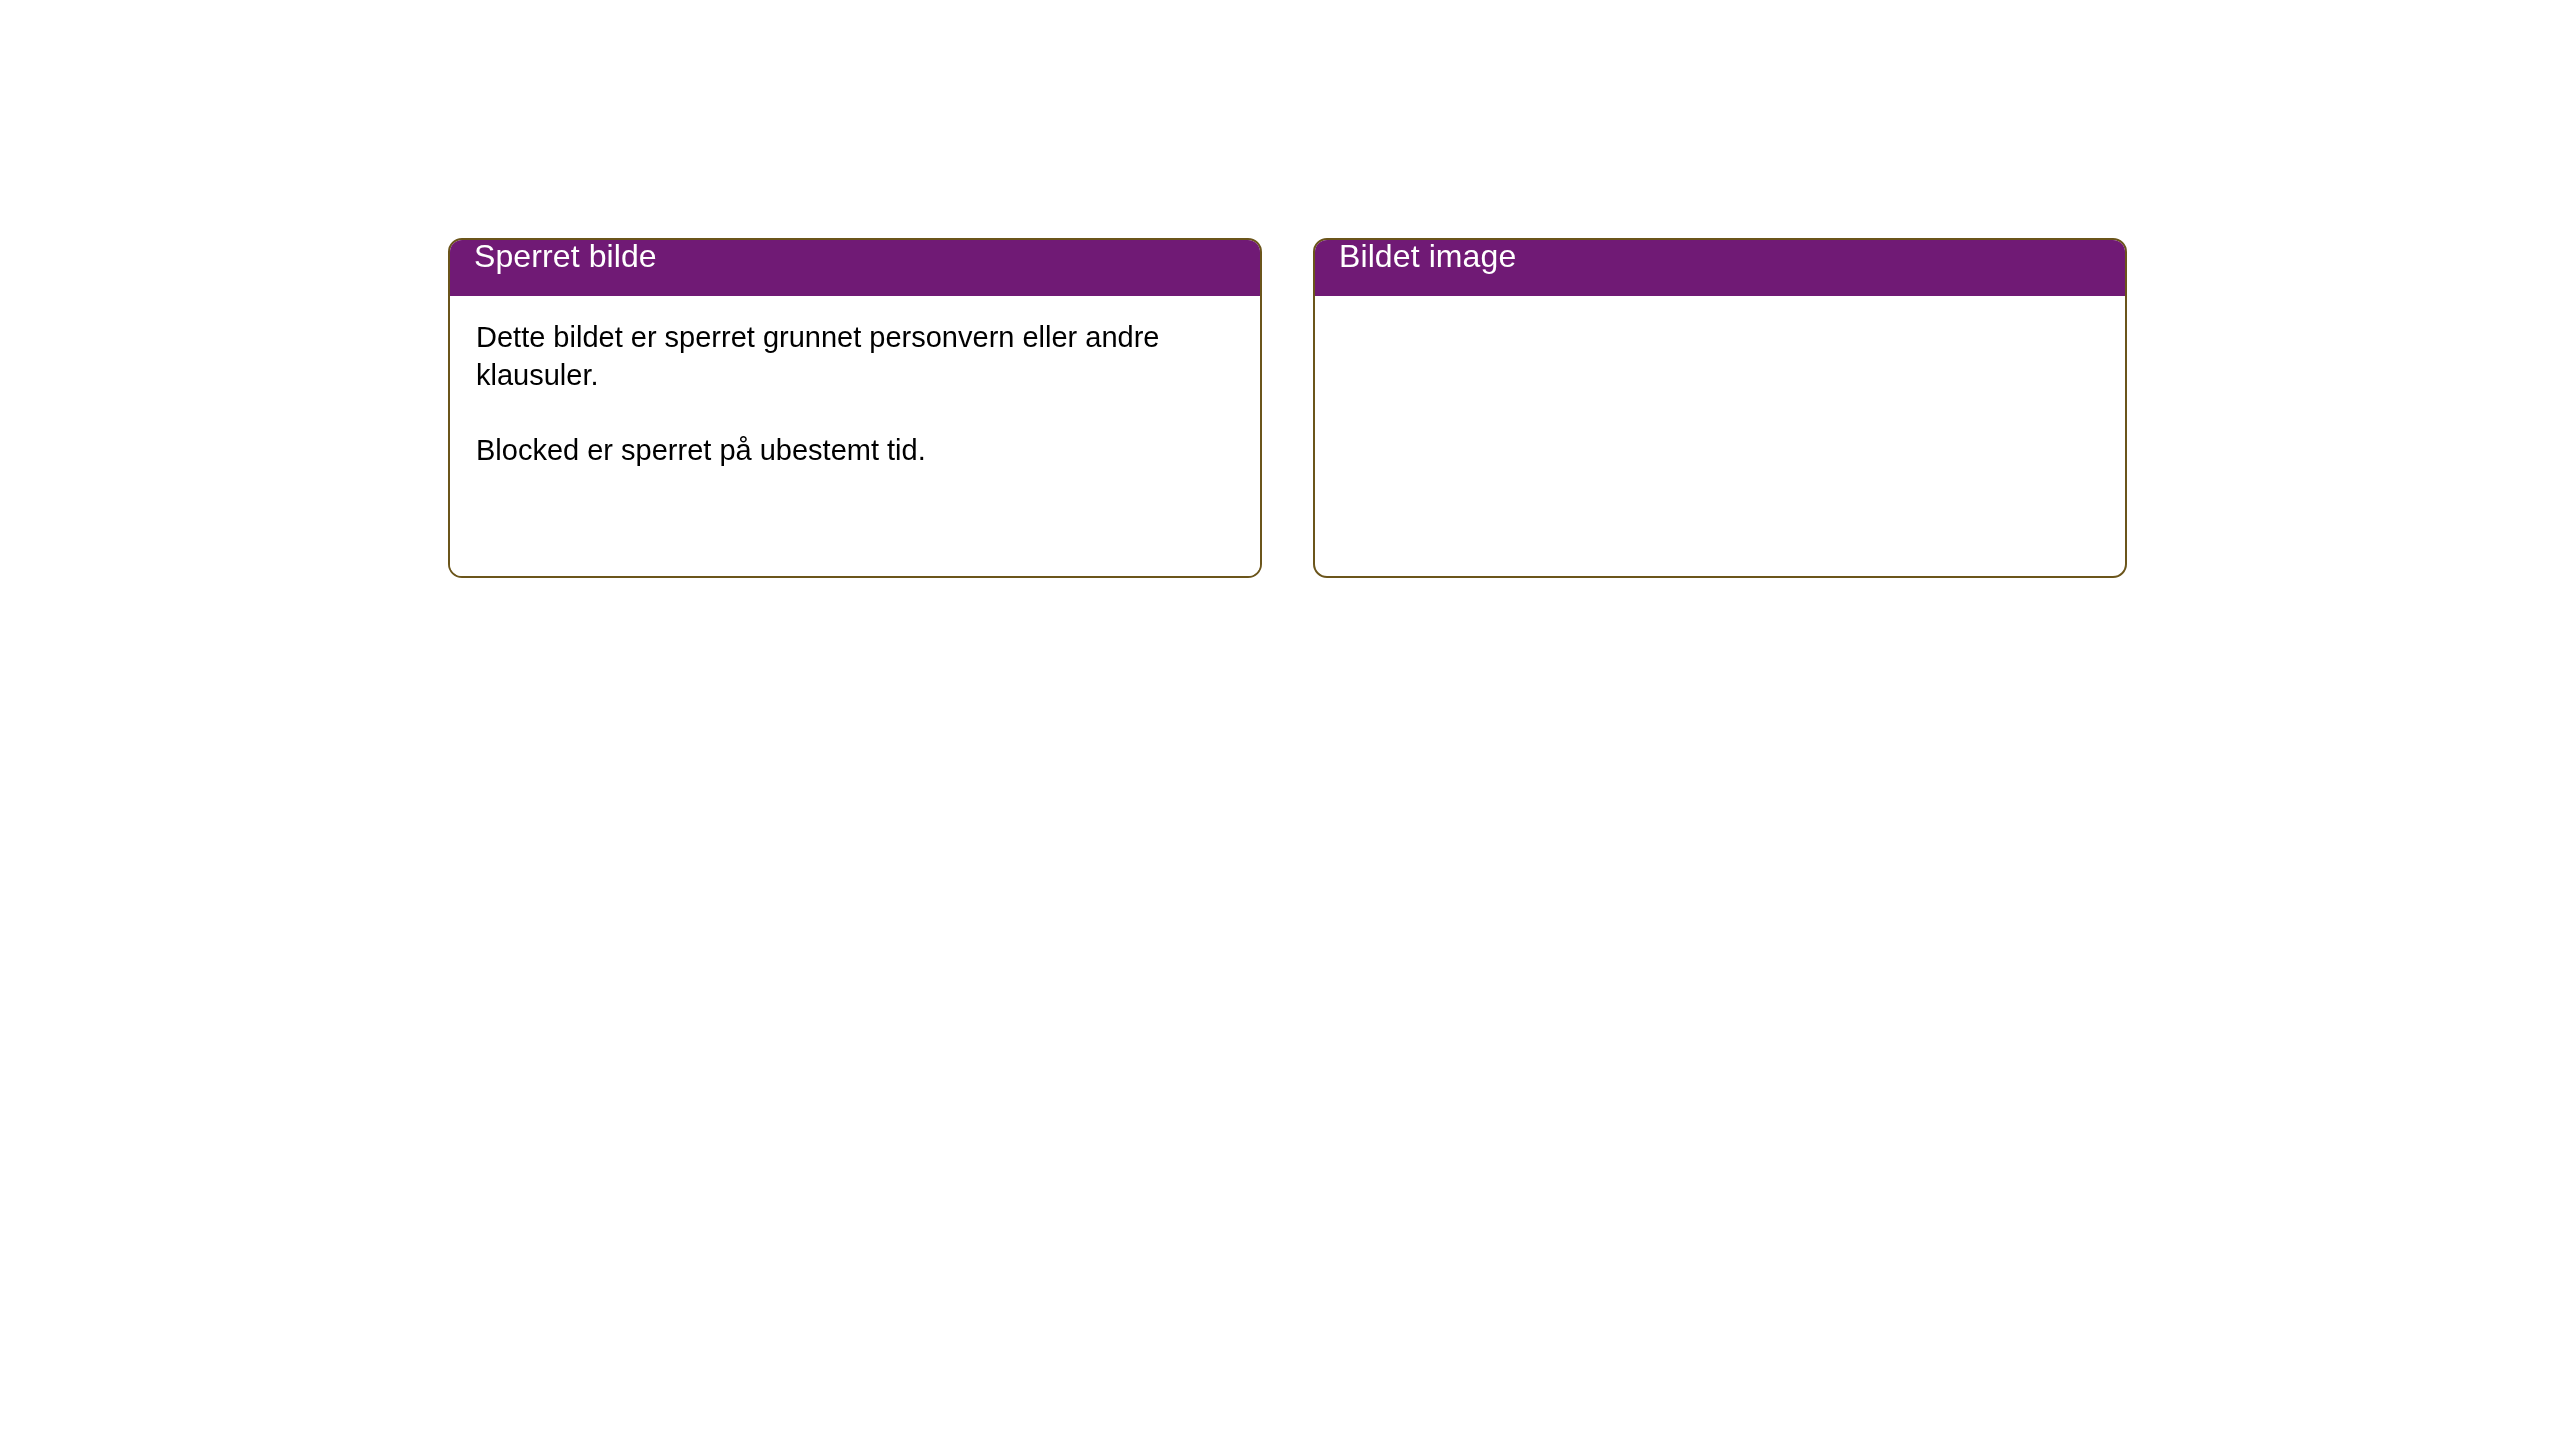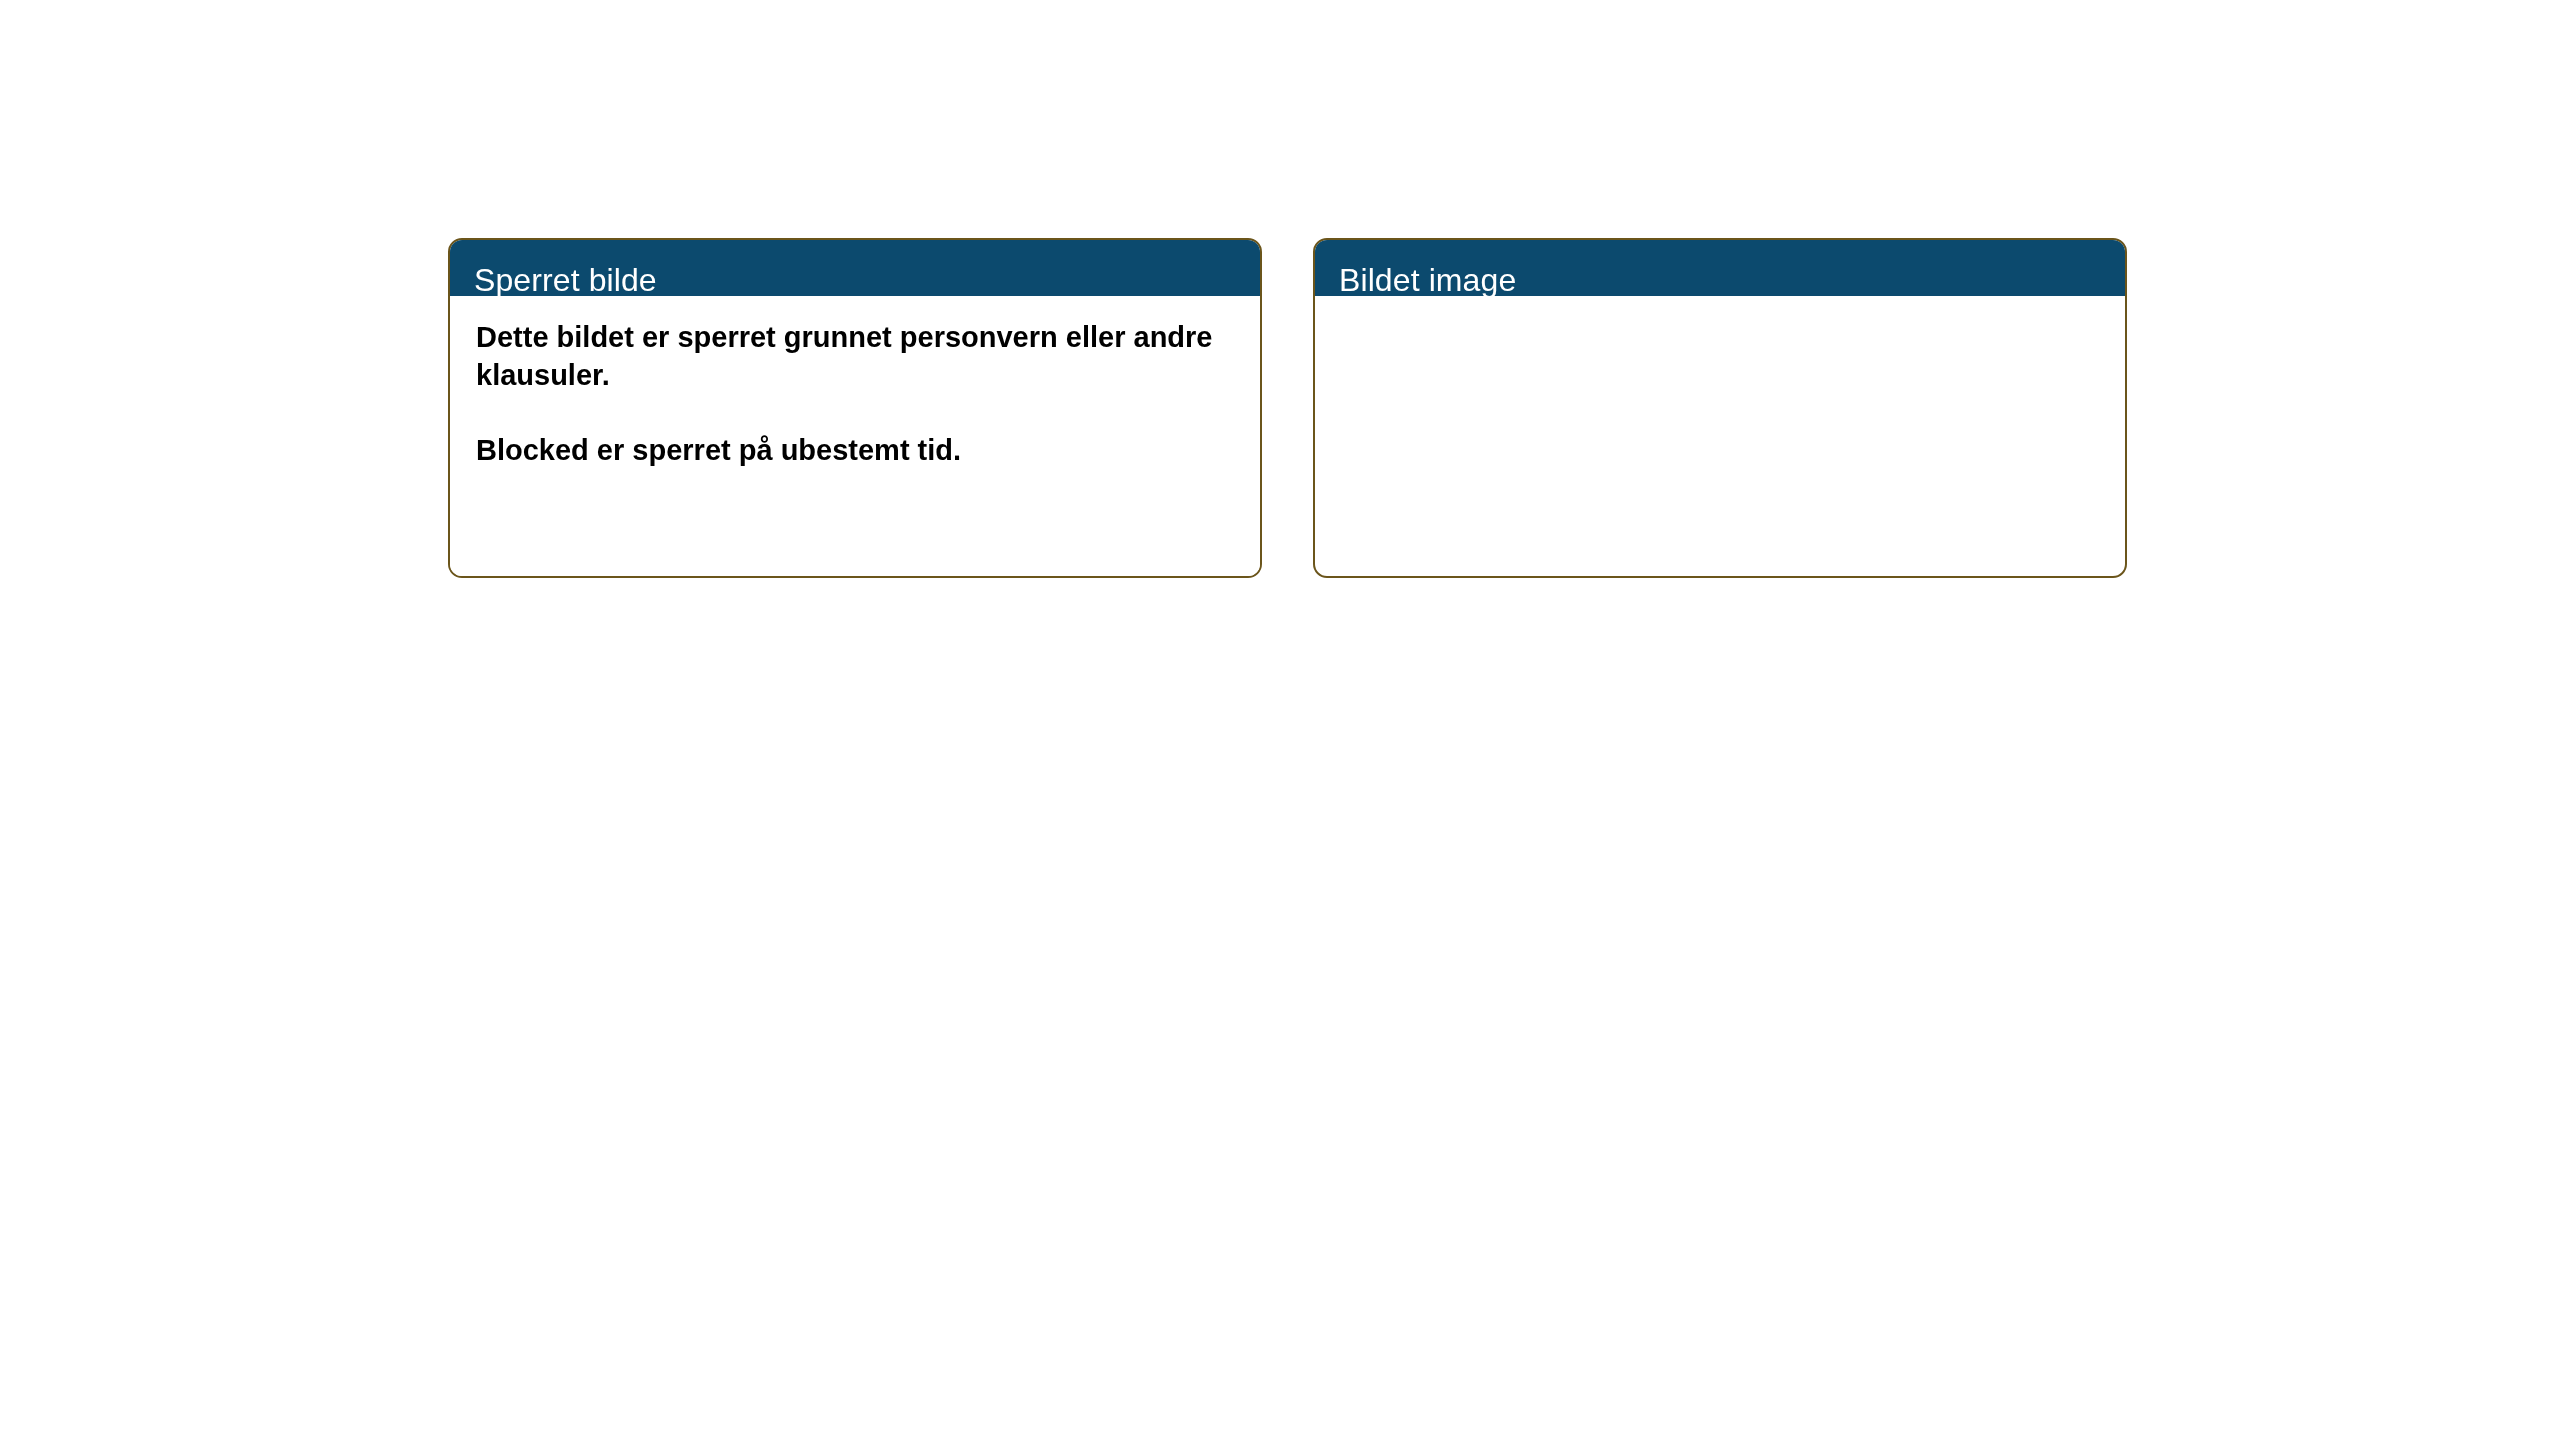--- a/index.html
+++ b/index.html
@@ -32,25 +32,25 @@
     background: #ffffff;
     border: 2px solid #6b551b;
     border-radius: 14px;
     overflow: hidden;
     display: flex;
     flex-direction: column;
     min-height: 340px;
   }
 
   .card-header {
-    background: #0c4a6e;
+    background: #701a75;
     height: 56px;
     box-sizing: border-box;
     display: flex;
-    align-items: flex-end;
+    align-items: flex-start;
     padding: 0 0 0 24px;
     flex: 0 0 auto;
   }
 
   .card-title {
     color: #ffffff;
     font-size: 32px;
     font-weight: 400;
     line-height: 1;
     letter-spacing: 0.1px;
@@ -63,21 +63,21 @@
     padding: 22px 26px 26px 26px;
     box-sizing: border-box;
     display: flex;
     flex-direction: column;
   }
 
   .card-paragraph {
     color: #000000;
     font-size: 29px;
     line-height: 1.32;
-    font-weight: 700;
+    font-weight: 400;
     margin: 0;
   }
 
   .paragraph-gap {
     height: 36px;
     flex: 0 0 auto;
   }
 </style>
 </head>
 <body>

